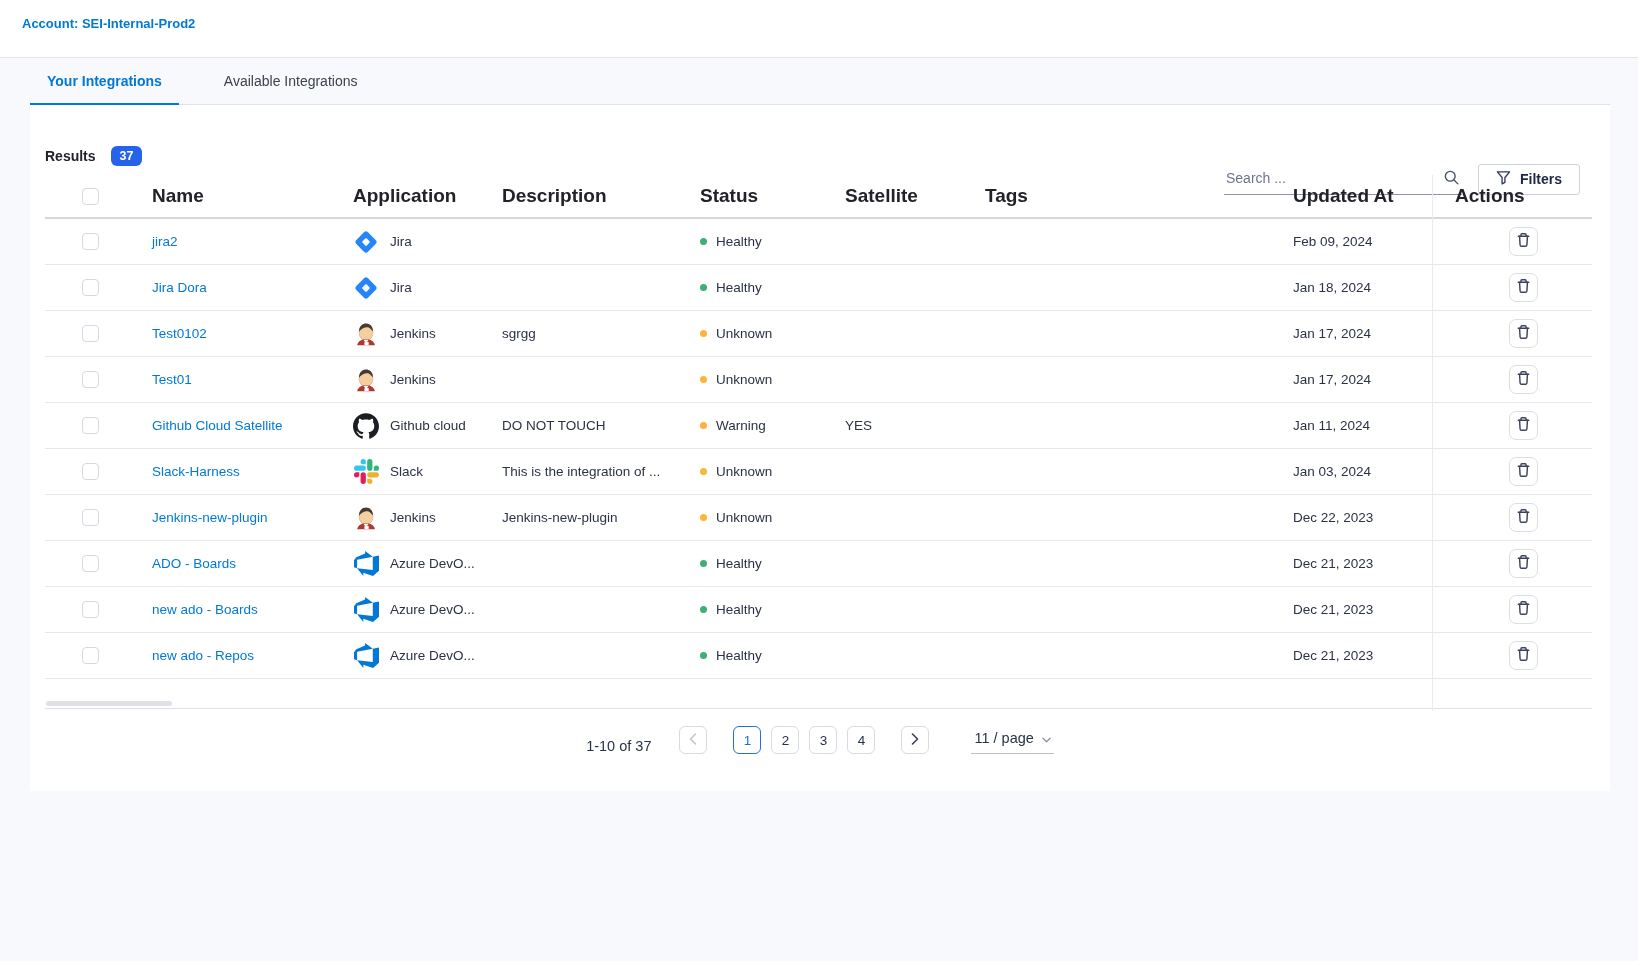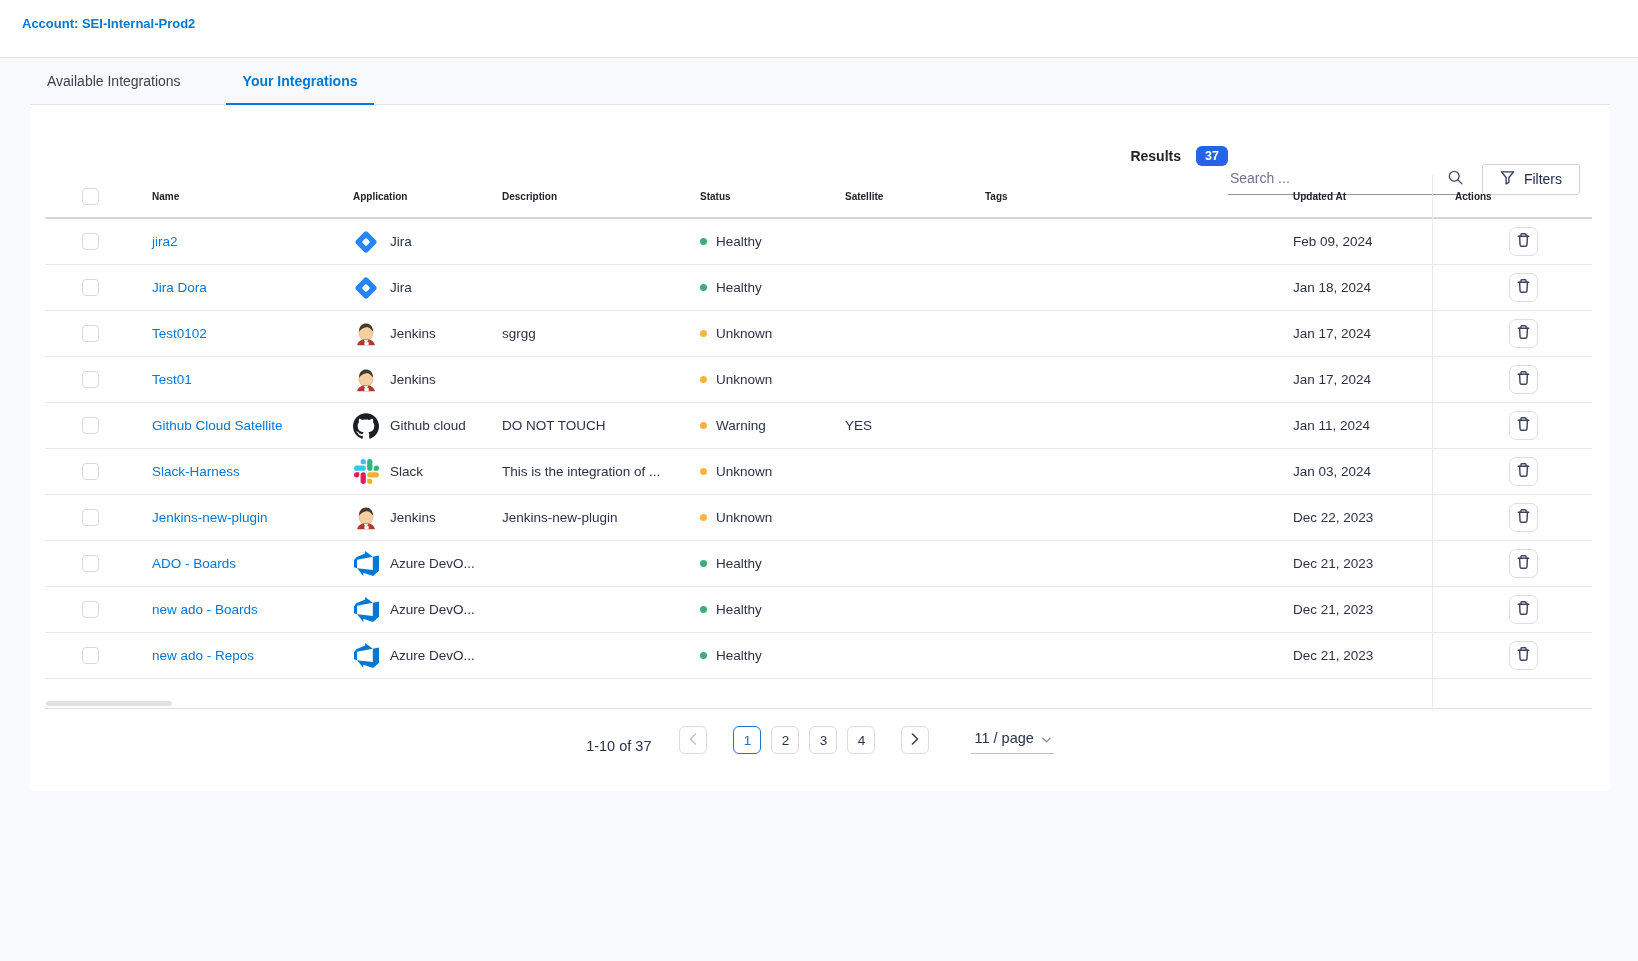--- a/index.html
+++ b/index.html
@@ -15,34 +15,34 @@
   .account-link { display:inline-block; color:var(--accent); font-size:13px; font-weight:600; text-decoration:none; cursor:pointer; }
   .page-title { font-size:19px; font-weight:700; color:#1c1c28; margin-top:11px; letter-spacing:.2px; }
   
   .tabstrip { margin-left:30px; width:1580px; height:47px; display:flex; align-items:stretch; border-bottom:1px solid #e2e3ea; }
   .tab { display:flex; align-items:center; padding:0 17px; font-size:14px; color:#3d414e; cursor:pointer; border-bottom:2px solid transparent; margin-bottom:-1px; }
   .tab + .tab { margin-left:28px; }
   .tab.active { color:var(--accent); font-weight:700; border-bottom-color:var(--accent); }
   
   .card { margin-left:30px; width:1580px; height:686px; background:#fff; position:relative; }
   
-  .toolbar { display:flex; justify-content:flex-end; align-items:center; padding:32px 30px 0 15px; height:70px; }
+  .toolbar { display:flex; justify-content:space-between; align-items:center; padding:32px 30px 0 15px; height:70px; }
   .results { display:flex; align-items:center; gap:15px; }
   .results-label { font-size:14px; font-weight:700; color:#22222a; }
   .badge { background:var(--badge); color:#fff; font-size:12.5px; font-weight:700; min-width:31px; height:20px; border-radius:6px; display:inline-flex; align-items:center; justify-content:center; padding:0 9px; }
   .toolbar-right { display:flex; align-items:flex-end; gap:16px; }
   .search { position:relative; width:238px;margin-top:48px; }
   .search input { width:100%; border:none; outline:none; border-bottom:1px solid #8f93a8; font-size:14px; color:#2b3246; padding:4px 26px 8px 2px; background:transparent; font-family:inherit; }
   .search input::placeholder { color:#6f7390; }
   .search .search-icon { position:absolute; right:2px; top:3px; }
-  .filters-btn { display:inline-flex; align-items:center; gap:9px; background:#fff; border:1px solid #d0d2dd; border-radius:3px; height:31px; padding:0 17px; font-size:14px; font-family:inherit; color:#1d2743; font-weight:400; cursor:pointer; }
+  .filters-btn { display:inline-flex; align-items:center; gap:9px; background:#fff; border:1px solid #d0d2dd; border-radius:3px; height:31px; padding:0 17px; font-size:14px; font-family:inherit; color:#1d2743; font-weight:700; cursor:pointer; }
   
   .table { margin-left:15px; width:1547px; position:relative; }
   .thead, .trow { display:grid; grid-template-columns:107px 201px 149px 198px 145px 140px 308px 162px 137px; align-items:center; }
-  .thead { height:44px; border-bottom:2px solid #d6d7de; font-size:10px; font-weight:700; color:#22222a; }
+  .thead { height:44px; border-bottom:2px solid #d6d7de; font-size:19px; font-weight:700; color:#22222a; }
   .trow { height:46px; border-bottom:1px solid #e7e8ee; font-size:13.5px; }
   .c-check { padding-left:37px; }
   .checkbox { display:block; width:17px; height:17px; border:1.4px solid #d7d8e2; border-radius:4px; background:#fff; cursor:pointer; }
   .name-link { color:var(--accent); text-decoration:none; cursor:pointer; font-weight:500; }
   .c-app { display:flex; align-items:center; gap:11px; white-space:nowrap; overflow:hidden; }
   .app-icon { width:26px; height:26px; display:inline-flex; align-items:center; justify-content:center; flex:0 0 26px; }
   .c-desc, .c-sat, .c-tags, .c-updated { white-space:nowrap; overflow:hidden; text-overflow:ellipsis; color:#2b3246; }
   .c-status { display:flex; align-items:center; gap:9px; }
   .dot { width:7px; height:7px; border-radius:50%; flex:0 0 7px; }
   .c-actions { display:flex; justify-content:center; }
@@ -62,22 +62,22 @@
 </head>
 <body>
 
 <div class="page">
 
   <header class="top-header">
     <a class="account-link">Account: SEI-Internal-Prod2</a>
   </header>
 
   <nav class="tabstrip">
+    <div class="tab active">Your Integrations</div>
     <div class="tab">Available Integrations</div>
-    <div class="tab active">Your Integrations</div>
   </nav>
 
   <section class="card">
 
     <div class="toolbar">
       <div class="results">
         <span class="results-label">Results</span>
         <span class="badge">37</span>
       </div>
       <div class="toolbar-right">

